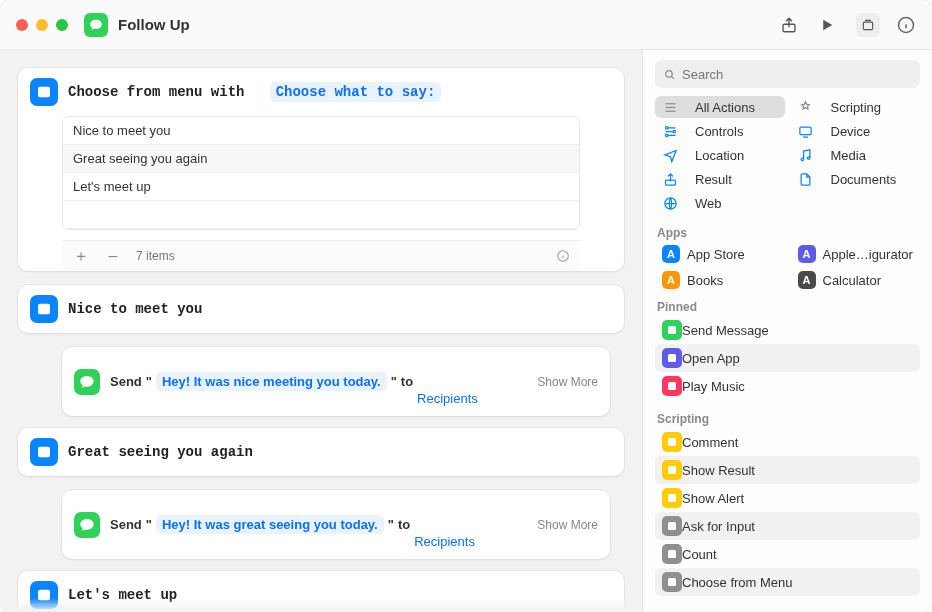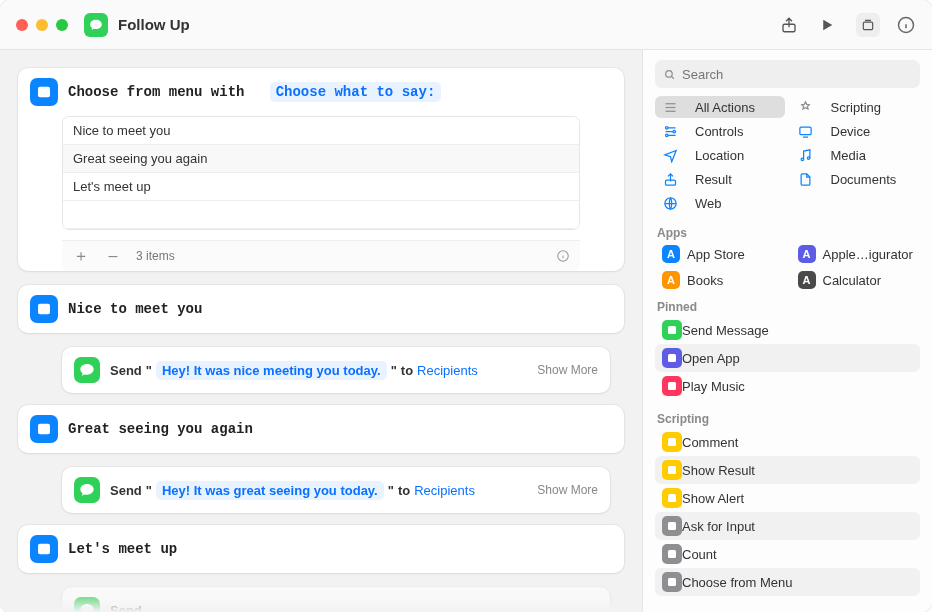--- a/index.html
+++ b/index.html
@@ -247,20 +247,21 @@
     font-size: 13px; color:#333; display:flex; align-items:center; flex-wrap:wrap; gap:4px;
     flex:1;
   }
   .send-strong { font-weight:700; }
   .token-msg {
     color:#0a70ff; font-weight:600;
     background:#e9f3ff; padding:2px 6px; border-radius:5px;
   }
   .token-rec {
     color:#0a70ff;
+    margin-top:34px;
   }
   .show-more {
     color:#888; font-size:12px; margin-left:auto;
   }
 
   .scroll-fade { position:absolute; bottom:0; left:0; right:290px; height:14px;
     background:linear-gradient(transparent,#f2f2f2); pointer-events:none;}
   .sidebar-content{ overflow-y:auto; flex:1; }
 </style>
 </head>
@@ -320,21 +321,21 @@
         </div>
         <div class="menu-block">
           <div class="menu-row">Nice to meet you</div>
           <div class="menu-row">Great seeing you again</div>
           <div class="menu-row">Let's meet up</div>
           <div class="menu-row empty"></div>
         </div>
         <div class="menu-footer">
           <div class="footer-btn">＋</div>
           <div class="footer-btn">–</div>
-          <div>3 items</div>
+          <div>7 items</div>
           <div class="spacer"></div>
           <svg width="14" height="14" viewBox="0 0 24 24" fill="none" stroke="#999" stroke-width="1.8">
               <circle cx="12" cy="12" r="9"></circle>
               <path d="M12 8h.01M12 11v5"></path>
             </svg>
         </div>
       </div>
 
       <div class="card">
         <div class="card-header">

